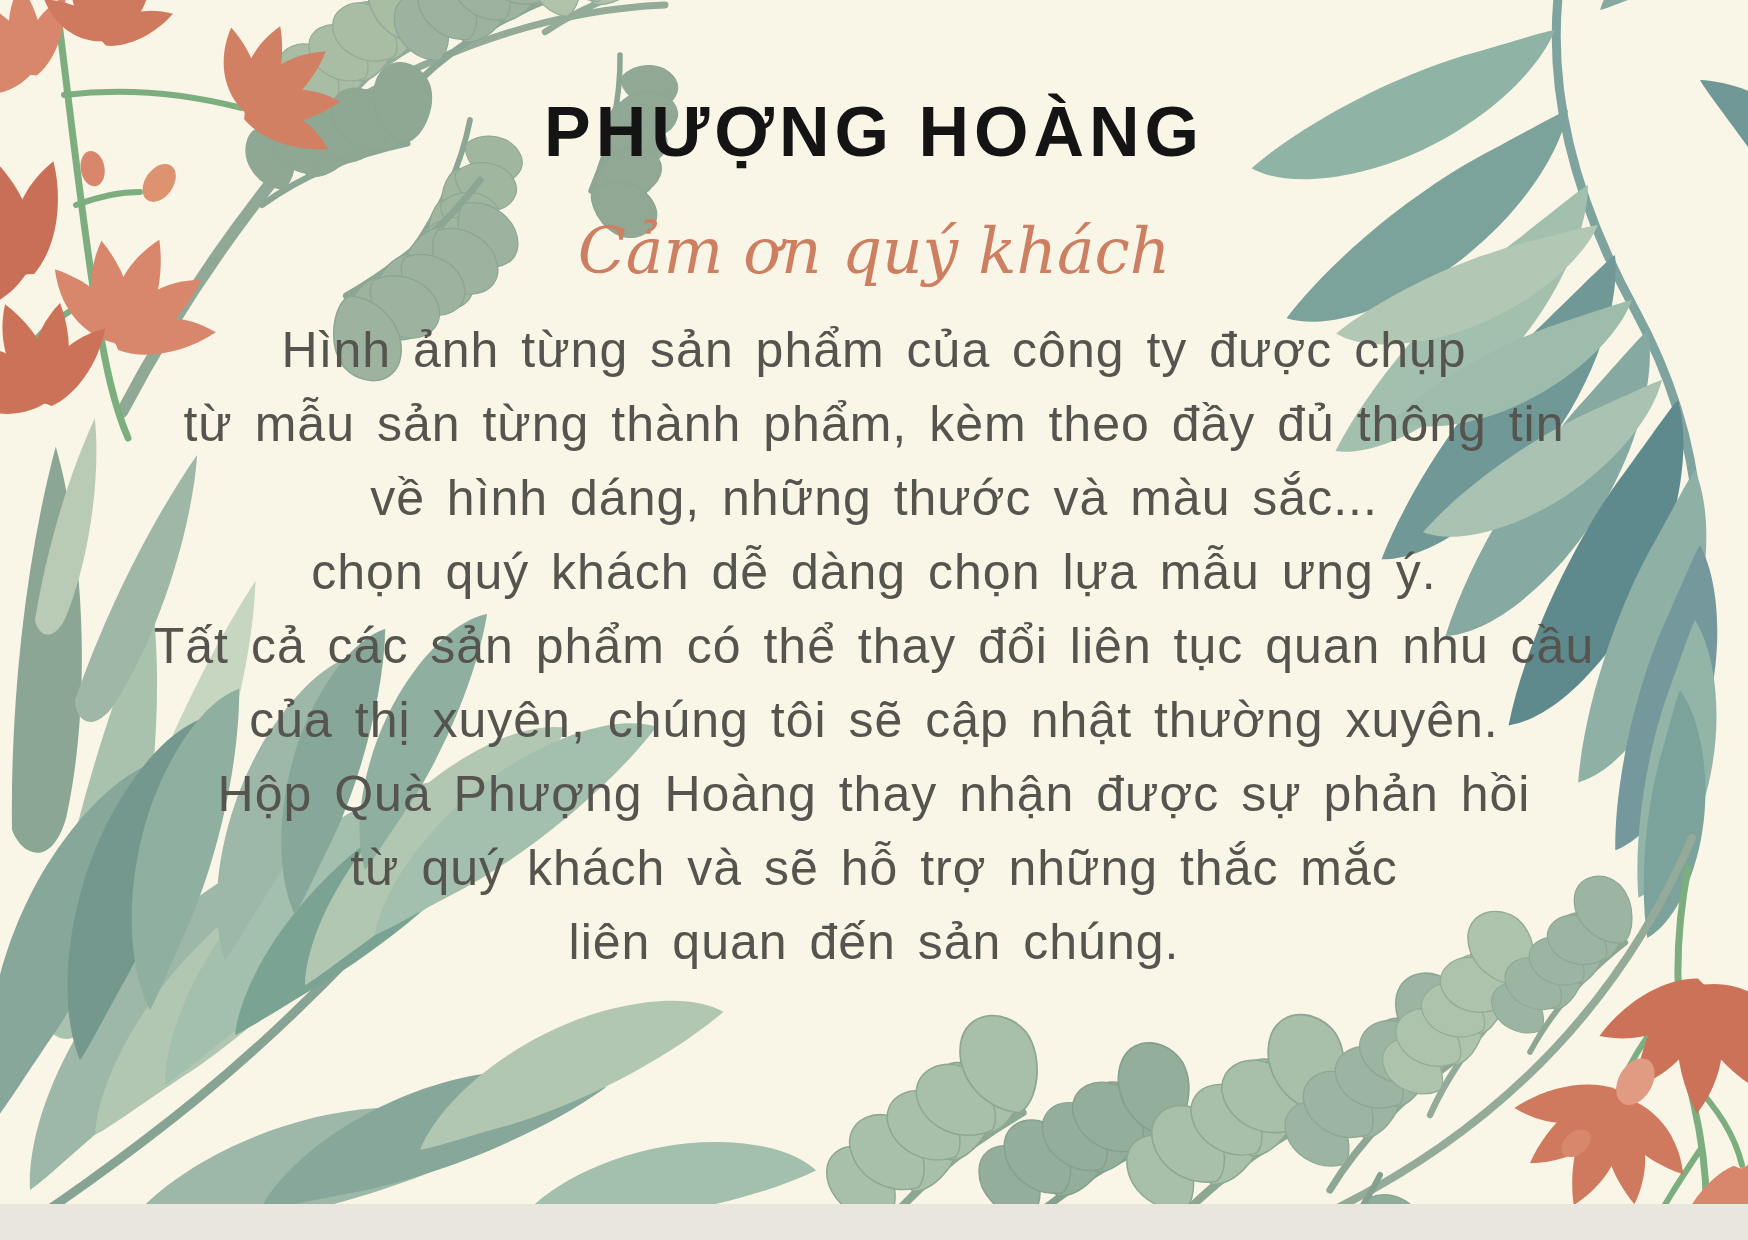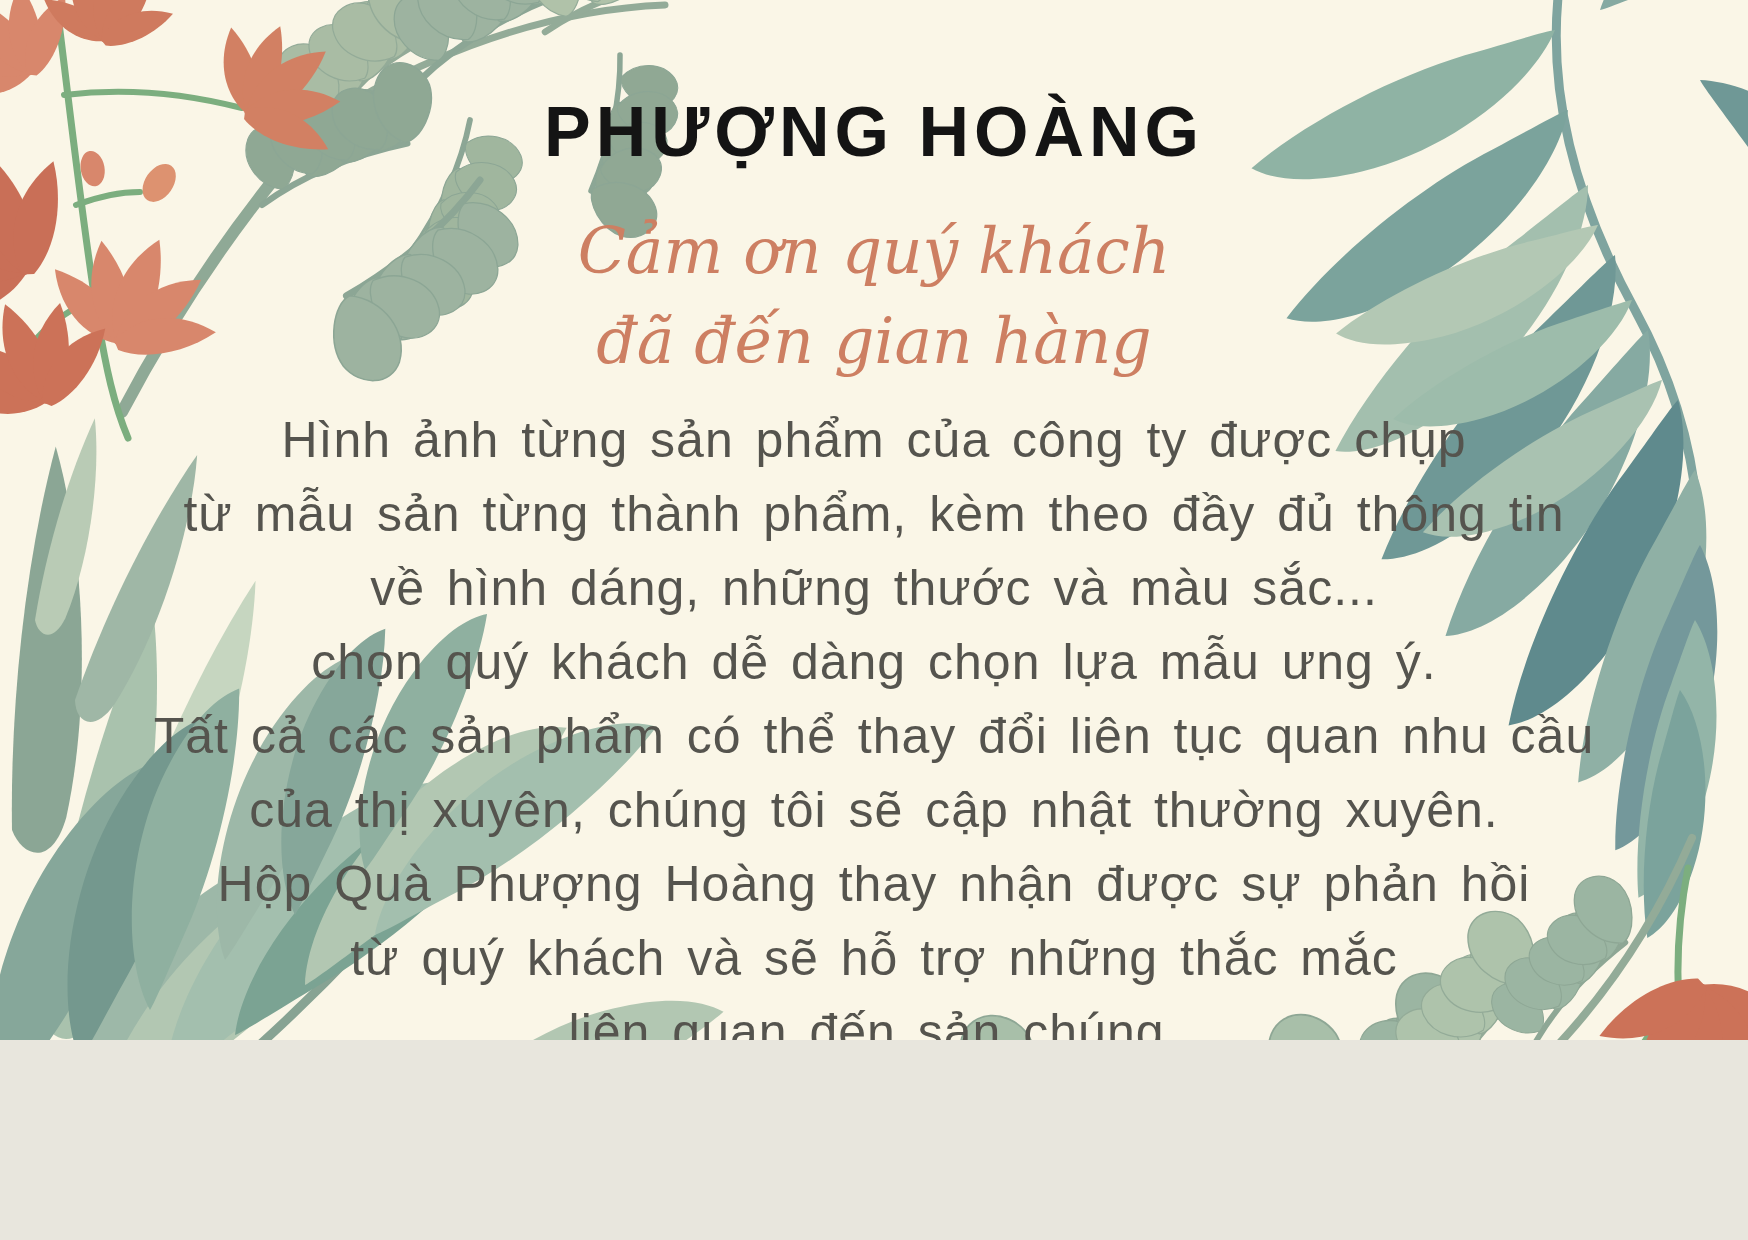--- a/index.html
+++ b/index.html
@@ -1,18 +1,18 @@
 <!DOCTYPE html>
 <html style="--background: #faf6e7; --title-text: #141414; --greeting-text: #cd7f62; --body-text: #55544e; --leaf-sage: #a9bfae; --leaf-teal: #7ba09e; --flower-coral: #d8876c; --stem-green: #7cae7f;"><head>
 <meta charset="utf-8">
 <style>
   html,body{margin:0;padding:0;background:#e8e6dd;}
   .card{
     position:relative;
-    width:1748px;height:1040px;
+    width:1748px;height:1204px;
     background:var(--background,#faf6e7);
     overflow:hidden;
     font-family:"Liberation Sans","DejaVu Sans",sans-serif;
   }
   .deco{position:absolute;left:0;top:0;width:1748px;height:1240px;}
   .content{position:absolute;left:0;top:0;width:100%;height:100%;text-align:center;}
   .title{
     margin:95px 0 0 0;
     font-size:70px;font-weight:bold;letter-spacing:5px;
     color:var(--title-text,#141414);
@@ -170,21 +170,20 @@
       <use href="#bud" transform="translate(1645 1065) rotate(210) scale(1.2)" fill="#e09b82"></use>
       <use href="#bud" transform="translate(1586 1135) rotate(230) scale(0.8)" fill="#d8876c"></use>
     </g>
   </svg>
 
   <div class="content">
     <h1 class="title">PHƯỢNG HOÀNG</h1>
 
     <div class="greeting">
       <div>Cảm ơn quý khách</div>
-      <div>đã đến gian hàng</div>
     </div>
 
     <div class="body-text">
       <p>Hình ảnh từng sản phẩm của công ty được chụp</p>
       <p>từ mẫu sản từng thành phẩm, kèm theo đầy đủ thông tin</p>
       <p>về hình dáng, những thước và màu sắc...</p>
       <p>chọn quý khách dễ dàng chọn lựa mẫu ưng ý.</p>
       <p>Tất cả các sản phẩm có thể thay đổi liên tục quan nhu cầu</p>
       <p>của thị xuyên, chúng tôi sẽ cập nhật thường xuyên.</p>
       <p>Hộp Quà Phượng Hoàng thay nhận được sự phản hồi</p>

